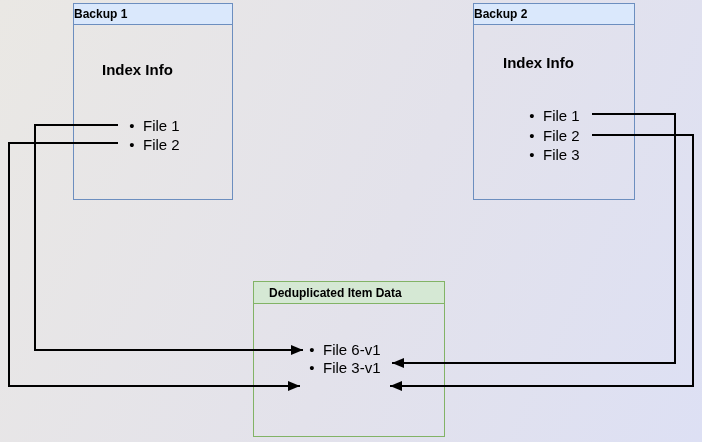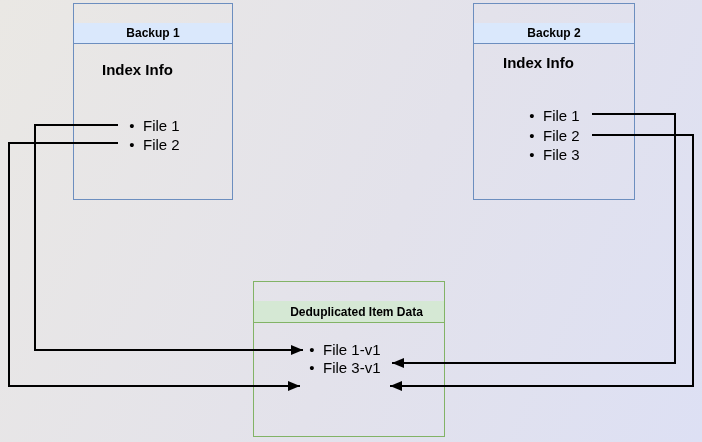--- a/index.html
+++ b/index.html
@@ -18,25 +18,23 @@
     position: absolute;
     border: 1px solid;
     box-sizing: border-box;
     background: transparent;
   }
   .box-blue  { border-color: #6c8ebf; }
   .box-green { border-color: #82b366; }
   .box-header {
     width: 100%;
     box-sizing: border-box;
-    text-align: center;
     font-weight: bold;
     font-size: 12px;
     border-bottom: 1px solid;
-    margin-top: 19px;
   }
   .box-blue  .box-header { background: #dae8fc; border-bottom-color: #6c8ebf; height: 21px; line-height: 21px; }
   .box-green .box-header { background: #d5e8d4; border-bottom-color: #82b366; height: 22px; line-height: 22px; padding-left: 15px; }
   .section-label {
     position: absolute;
     font-size: 15px;
     line-height: 16px;
     white-space: nowrap;
     font-weight: bold;
   }
@@ -96,21 +94,21 @@
       </div>
     </div>
   </div>
 
   <div class="box box-green" style="left:253px; top:281px; width:192px; height:156px;">
     <div class="box-header">
       <span>Deduplicated Item Data</span>
     </div>
     <div class="item-list lh176" style="left:51px; top:59px;">
       <div class="li">
-        <span>File 1-v1</span>
+        <span>File 6-v1</span>
       </div>
       <div class="li">
         <span>File 3-v1</span>
       </div>
     </div>
   </div>
 
   <svg class="edges" width="702" height="442" viewBox="0 0 702 442">
     <defs>
       <marker id="arrow" markerUnits="userSpaceOnUse" markerWidth="13" markerHeight="10" refX="12" refY="5" orient="auto">

